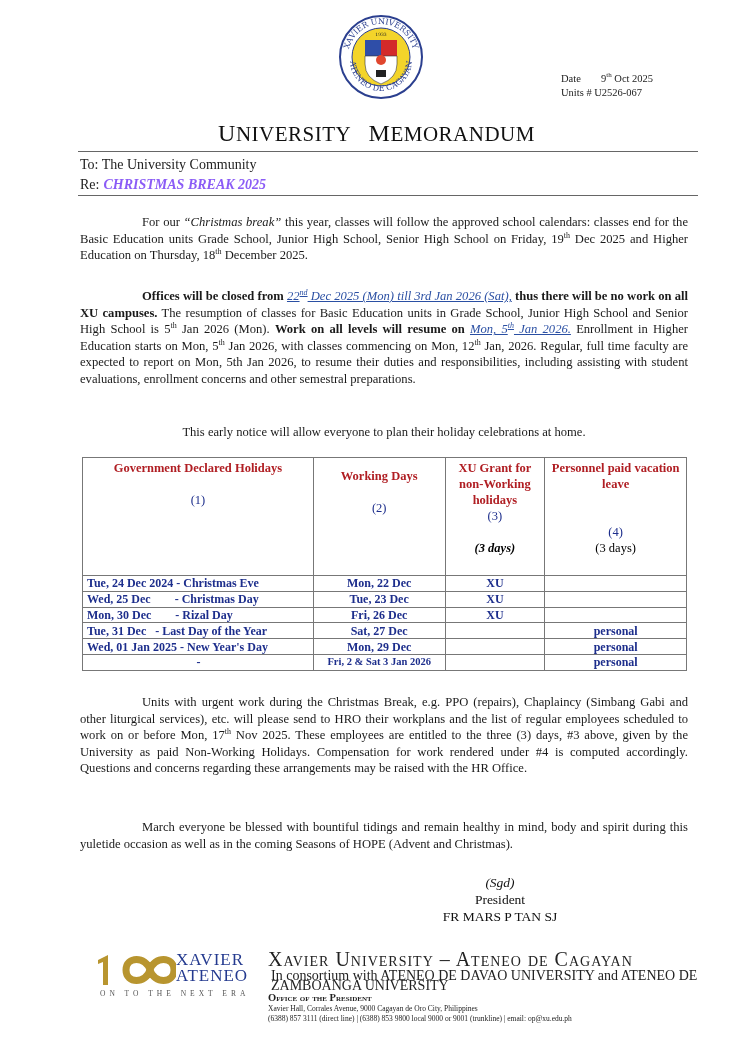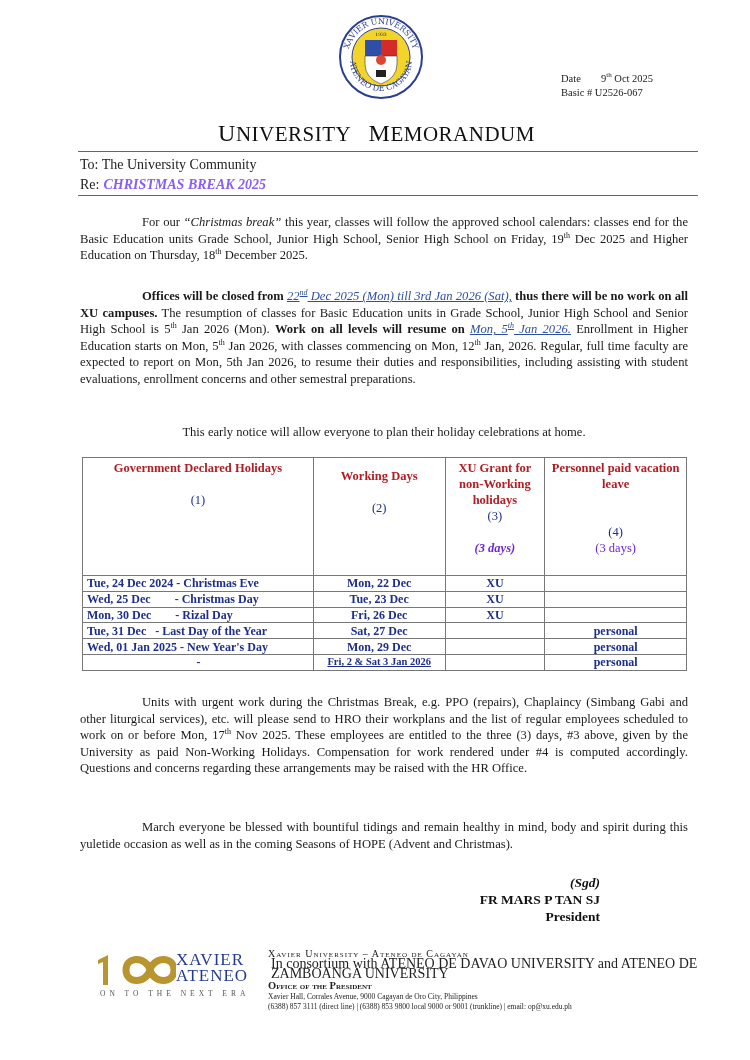--- a/index.html
+++ b/index.html
@@ -34,38 +34,38 @@
     .p5 { top: 819px; }
 
     .b { font-weight: bold; }
     .blue-it { color: #2a4fa3; font-style: italic; text-decoration: underline; }
     .it { font-style: italic; }
 
     table.hol { position: absolute; left: 82px; top: 457px; width: 605px; border-collapse: collapse; font-size: 12px; border-radius: 32px; }
     table.hol td, table.hol th { border: 1.2px solid #777; }
     table.hol th { vertical-align: top; font-weight: bold; color: #b01e23; font-size: 12.5px; line-height: 16px; height: 118px; padding-top: 2px; }
     table.hol th .num { display: block; color: #1d2e8c; font-weight: normal; }
-    table.hol th .days { display: block; color: #6d28d9; }
+    table.hol th .days { display: block; color: #000000; }
     table.hol td { color: #1d2e8c; font-weight: bold; height: 15.8px; line-height: 14px; padding: 0 3px; }
     .c1 { width: 231px; }
     .c2 { width: 132px; text-align: center; }
     .c3 { width: 100px; text-align: center; }
     .c4 { width: 142px; text-align: center; margin-left: 32px; }
     td.c1 { text-align: left; padding-left: 4px !important; white-space: pre; }
-    td.small { font-size: 10.5px; text-decoration: underline; }
+    td.small { font-size: 10.5px; }
 
-    .sig { position: absolute; left: 400px; top: 874px; width: 200px; text-align: right; font-size: 13.5px; line-height: 17px; color: #111; font-weight: bold; }
+    .sig { position: absolute; left: 400px; top: 874px; width: 200px; text-align: center; font-size: 13.5px; line-height: 17px; color: #111; font-weight: normal; }
     .sig .sgd { font-style: italic; }
 
     .logo100 { position: absolute; left: 96px; top: 952px; width: 170px; height: 50px; }
     .logo100 .xa { position: absolute; left: 80px; top: 0; font-size: 17px; line-height: 16px; color: #243a8f; letter-spacing: 1px; }
     .logo100 .era { position: absolute; left: 4px; top: 37px; font-size: 7.5px; letter-spacing: 4px; color: #555; white-space: nowrap; }
 
     .footer { position: absolute; left: 268px; top: 948px; color: #222; }
-    .footer .uni { font-size: 10px; letter-spacing: 1px; font-variant: small-caps; }
+    .footer .uni { font-size: 20px; letter-spacing: 1px; font-variant: small-caps; }
     .footer .cons { font-size: 14px; line-height: 10px; margin-left: 3px; }
     .footer .office { font-size: 10.5px; font-weight: bold; font-variant: small-caps; line-height: 13px; }
     .footer .addr { font-size: 7.5px; line-height: 10px; }
   </style>
 </head>
 <body>
 
 <svg class="seal" viewBox="0 0 86 90">
   <circle cx="43" cy="45" r="41" fill="#fff" stroke="#2b3f8f" stroke-width="2"></circle>
   <circle cx="43" cy="45" r="29" fill="#f3d42a" stroke="#2b3f8f" stroke-width="1"></circle>
@@ -79,21 +79,21 @@
   <path id="arcBot" d="M12 48 A31 31 0 0 0 74 48" fill="none"></path>
   <text font-size="8" fill="#2b3f8f" font-family="DejaVu Serif, serif"><textPath href="#arcTop" startOffset="50%" text-anchor="middle">XAVIER UNIVERSITY</textPath></text>
   <text font-size="8" fill="#2b3f8f" font-family="DejaVu Serif, serif"><textPath href="#arcBot" startOffset="50%" text-anchor="middle">ATENEO DE CAGAYAN</textPath></text>
 </svg>
 
 <div class="meta">
   <div class="row">
     <span class="lbl">Date</span><span>9</span><sup>th</sup> <span>Oct 2025</span>
   </div>
   <div class="row">
-    <span>Basic #</span> <span>U2526-067</span>
+    <span>Units #</span> <span>U2526-067</span>
   </div>
 </div>
 
 <div class="title">
   <span class="big">U</span><span>NIVERSITY</span>&nbsp;&nbsp;
   <span class="big">M</span><span>EMORANDUM</span>
 </div>
 
 <div class="rule r1"></div>
 <div class="to-line">To: The University Community</div>
@@ -164,22 +164,22 @@
 <div class="para p4">
   <span class="indent"></span><span>Units with urgent work during the Christmas Break, e.g. PPO (repairs), Chaplaincy (Simbang Gabi and other liturgical services), etc. will please send to HRO their workplans and the list of regular employees scheduled to work on or before Mon, 17</span><sup>th</sup><span> Nov 2025. These employees are entitled to the three (3) days, #3 above, given by the University as paid Non-Working Holidays. Compensation for work rendered under #4 is computed accordingly. Questions and concerns regarding these arrangements may be raised with the HR Office.</span>
 </div>
 
 <div class="para p5">
   <span class="indent"></span><span>March everyone be blessed with bountiful tidings and remain healthy in mind, body and spirit during this yuletide occasion as well as in the coming Seasons of HOPE (Advent and Christmas).</span>
 </div>
 
 <div class="sig">
   <div class="sgd">(Sgd)</div>
+  <div>President</div>
   <div>FR MARS P TAN SJ</div>
-  <div>President</div>
 </div>
 
 <div class="logo100">
   <svg width="80" height="36" viewBox="0 0 80 36">
     <path d="M2 8 L12 3 V33 H7 V10 L2 12 Z" fill="#b8952f"></path>
     <path d="M30 18 C30 4 50 4 54 18 C58 32 78 32 78 18 C78 4 58 4 54 18 C50 32 30 32 30 18 Z" fill="none" stroke="#b8952f" stroke-width="7"></path>
   </svg>
   <div class="xa">
     <div>XAVIER</div>
     <div>ATENEO</div>

